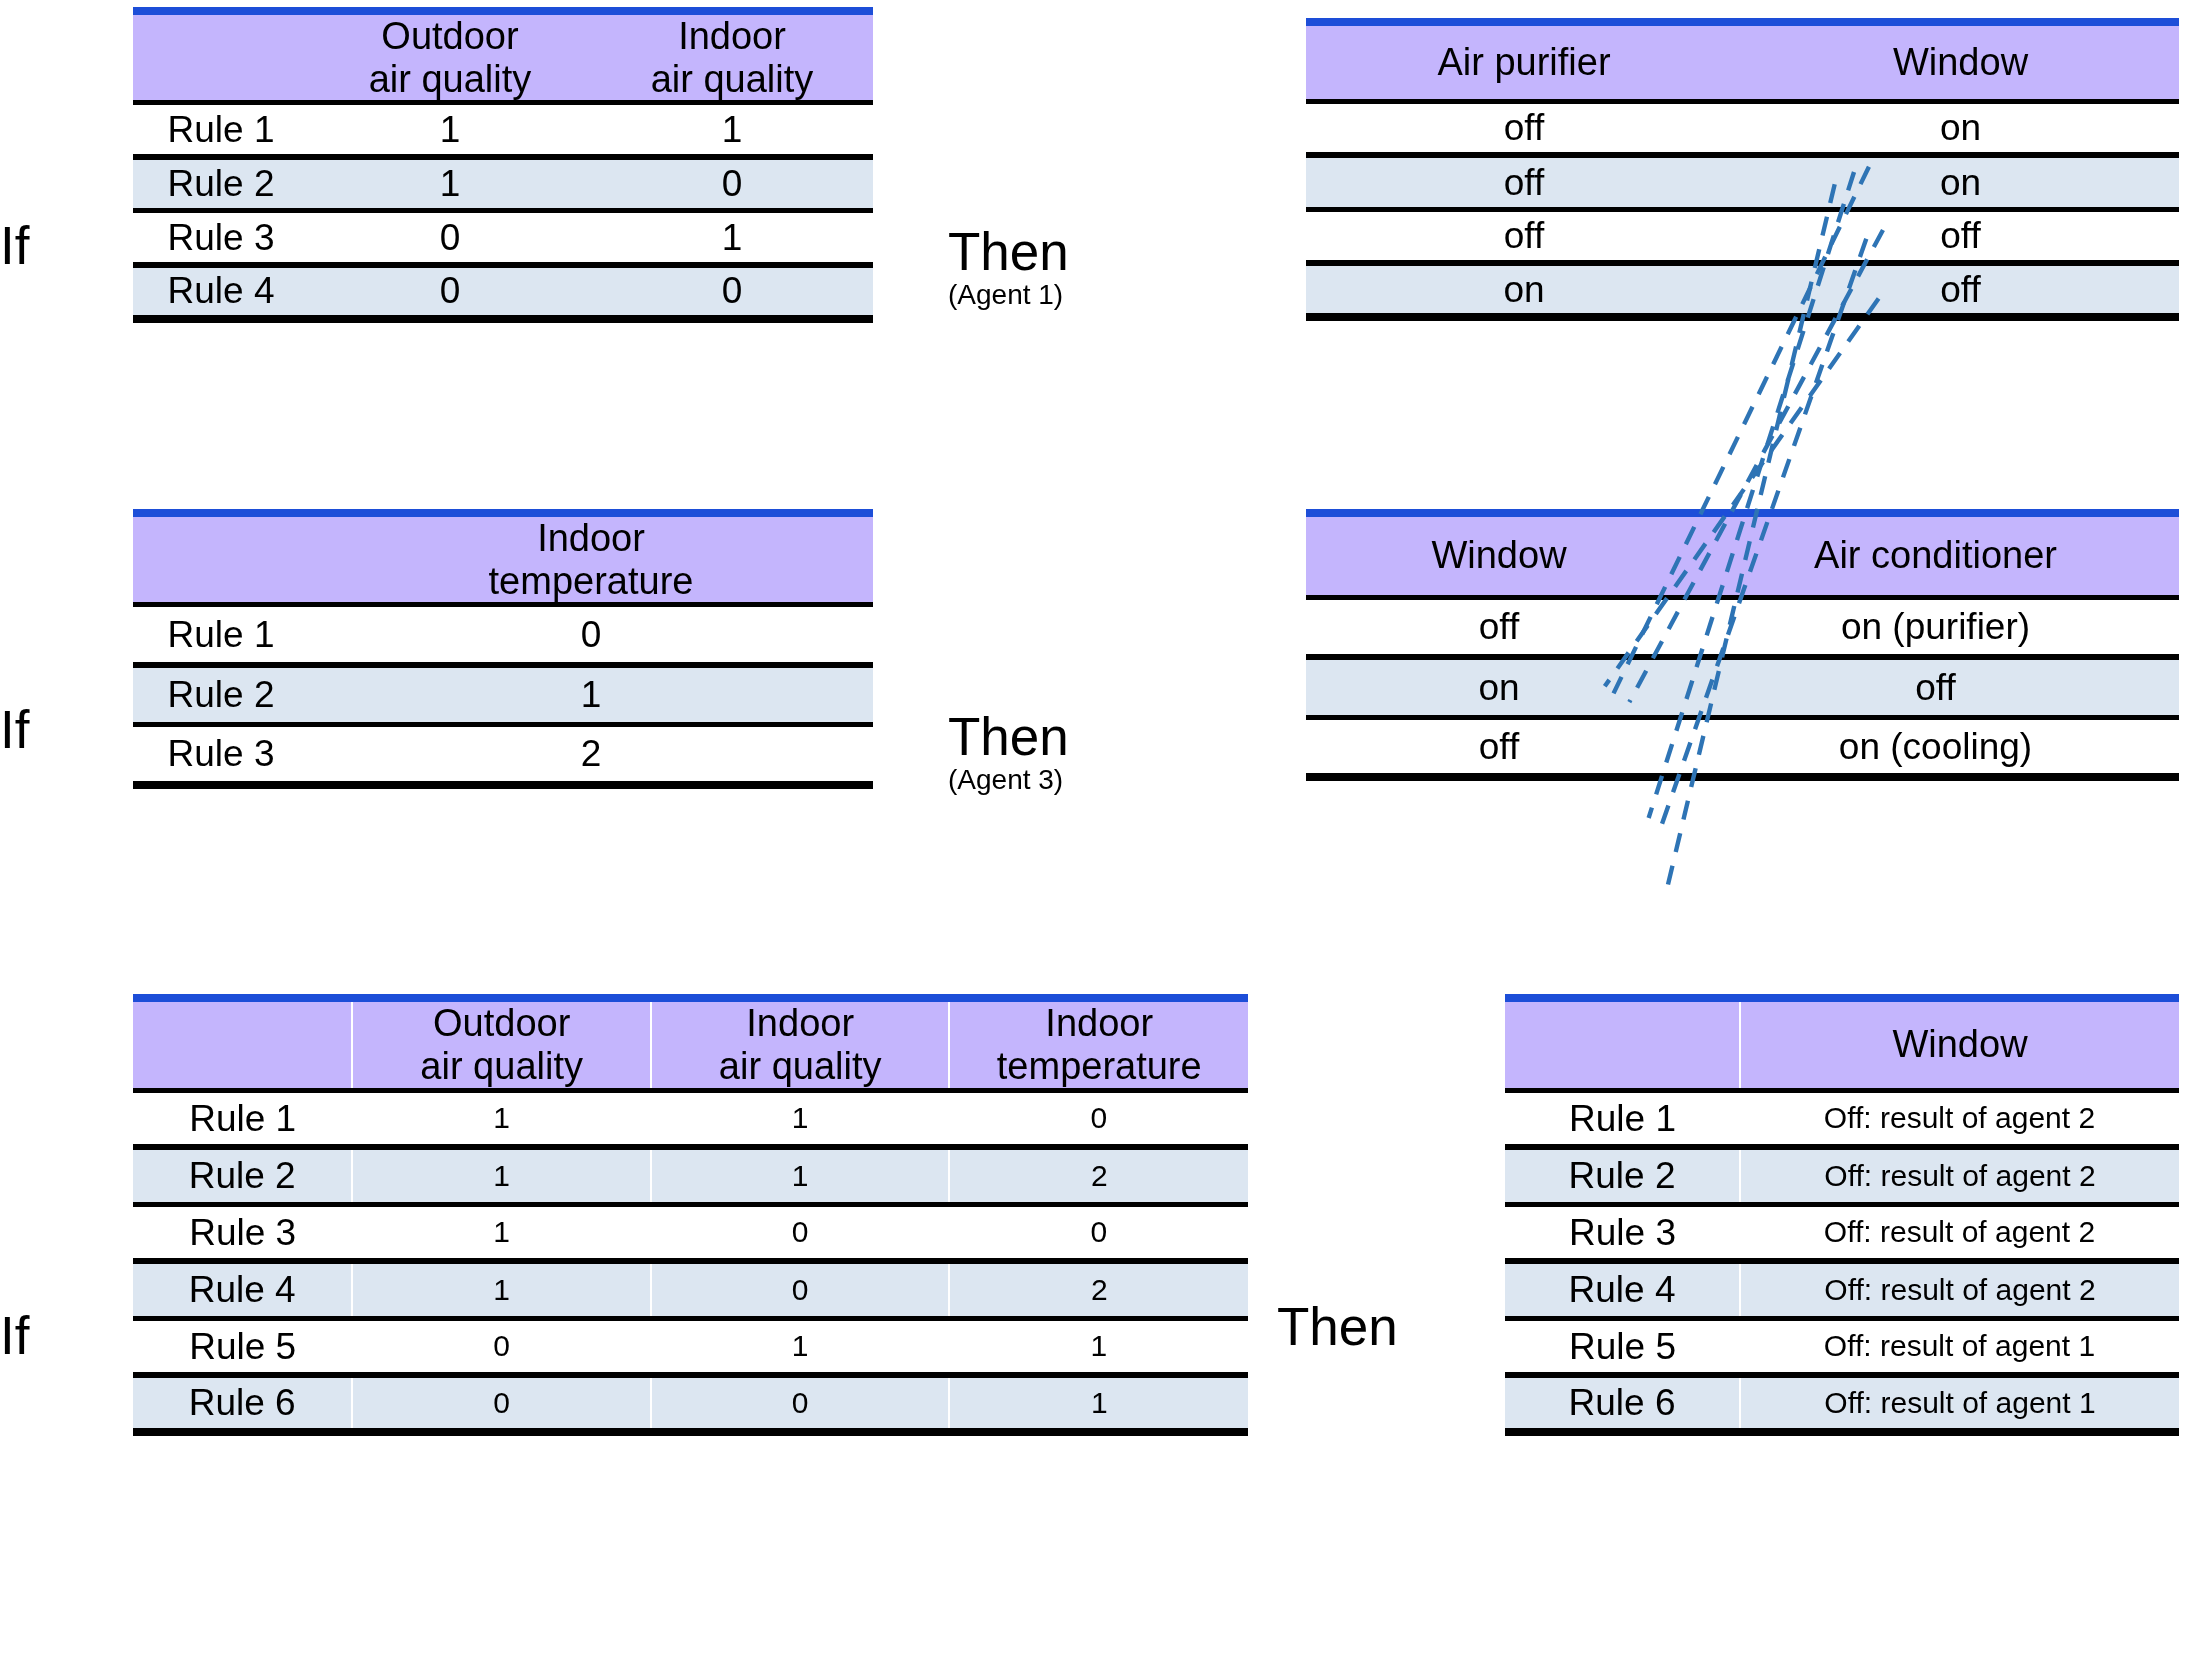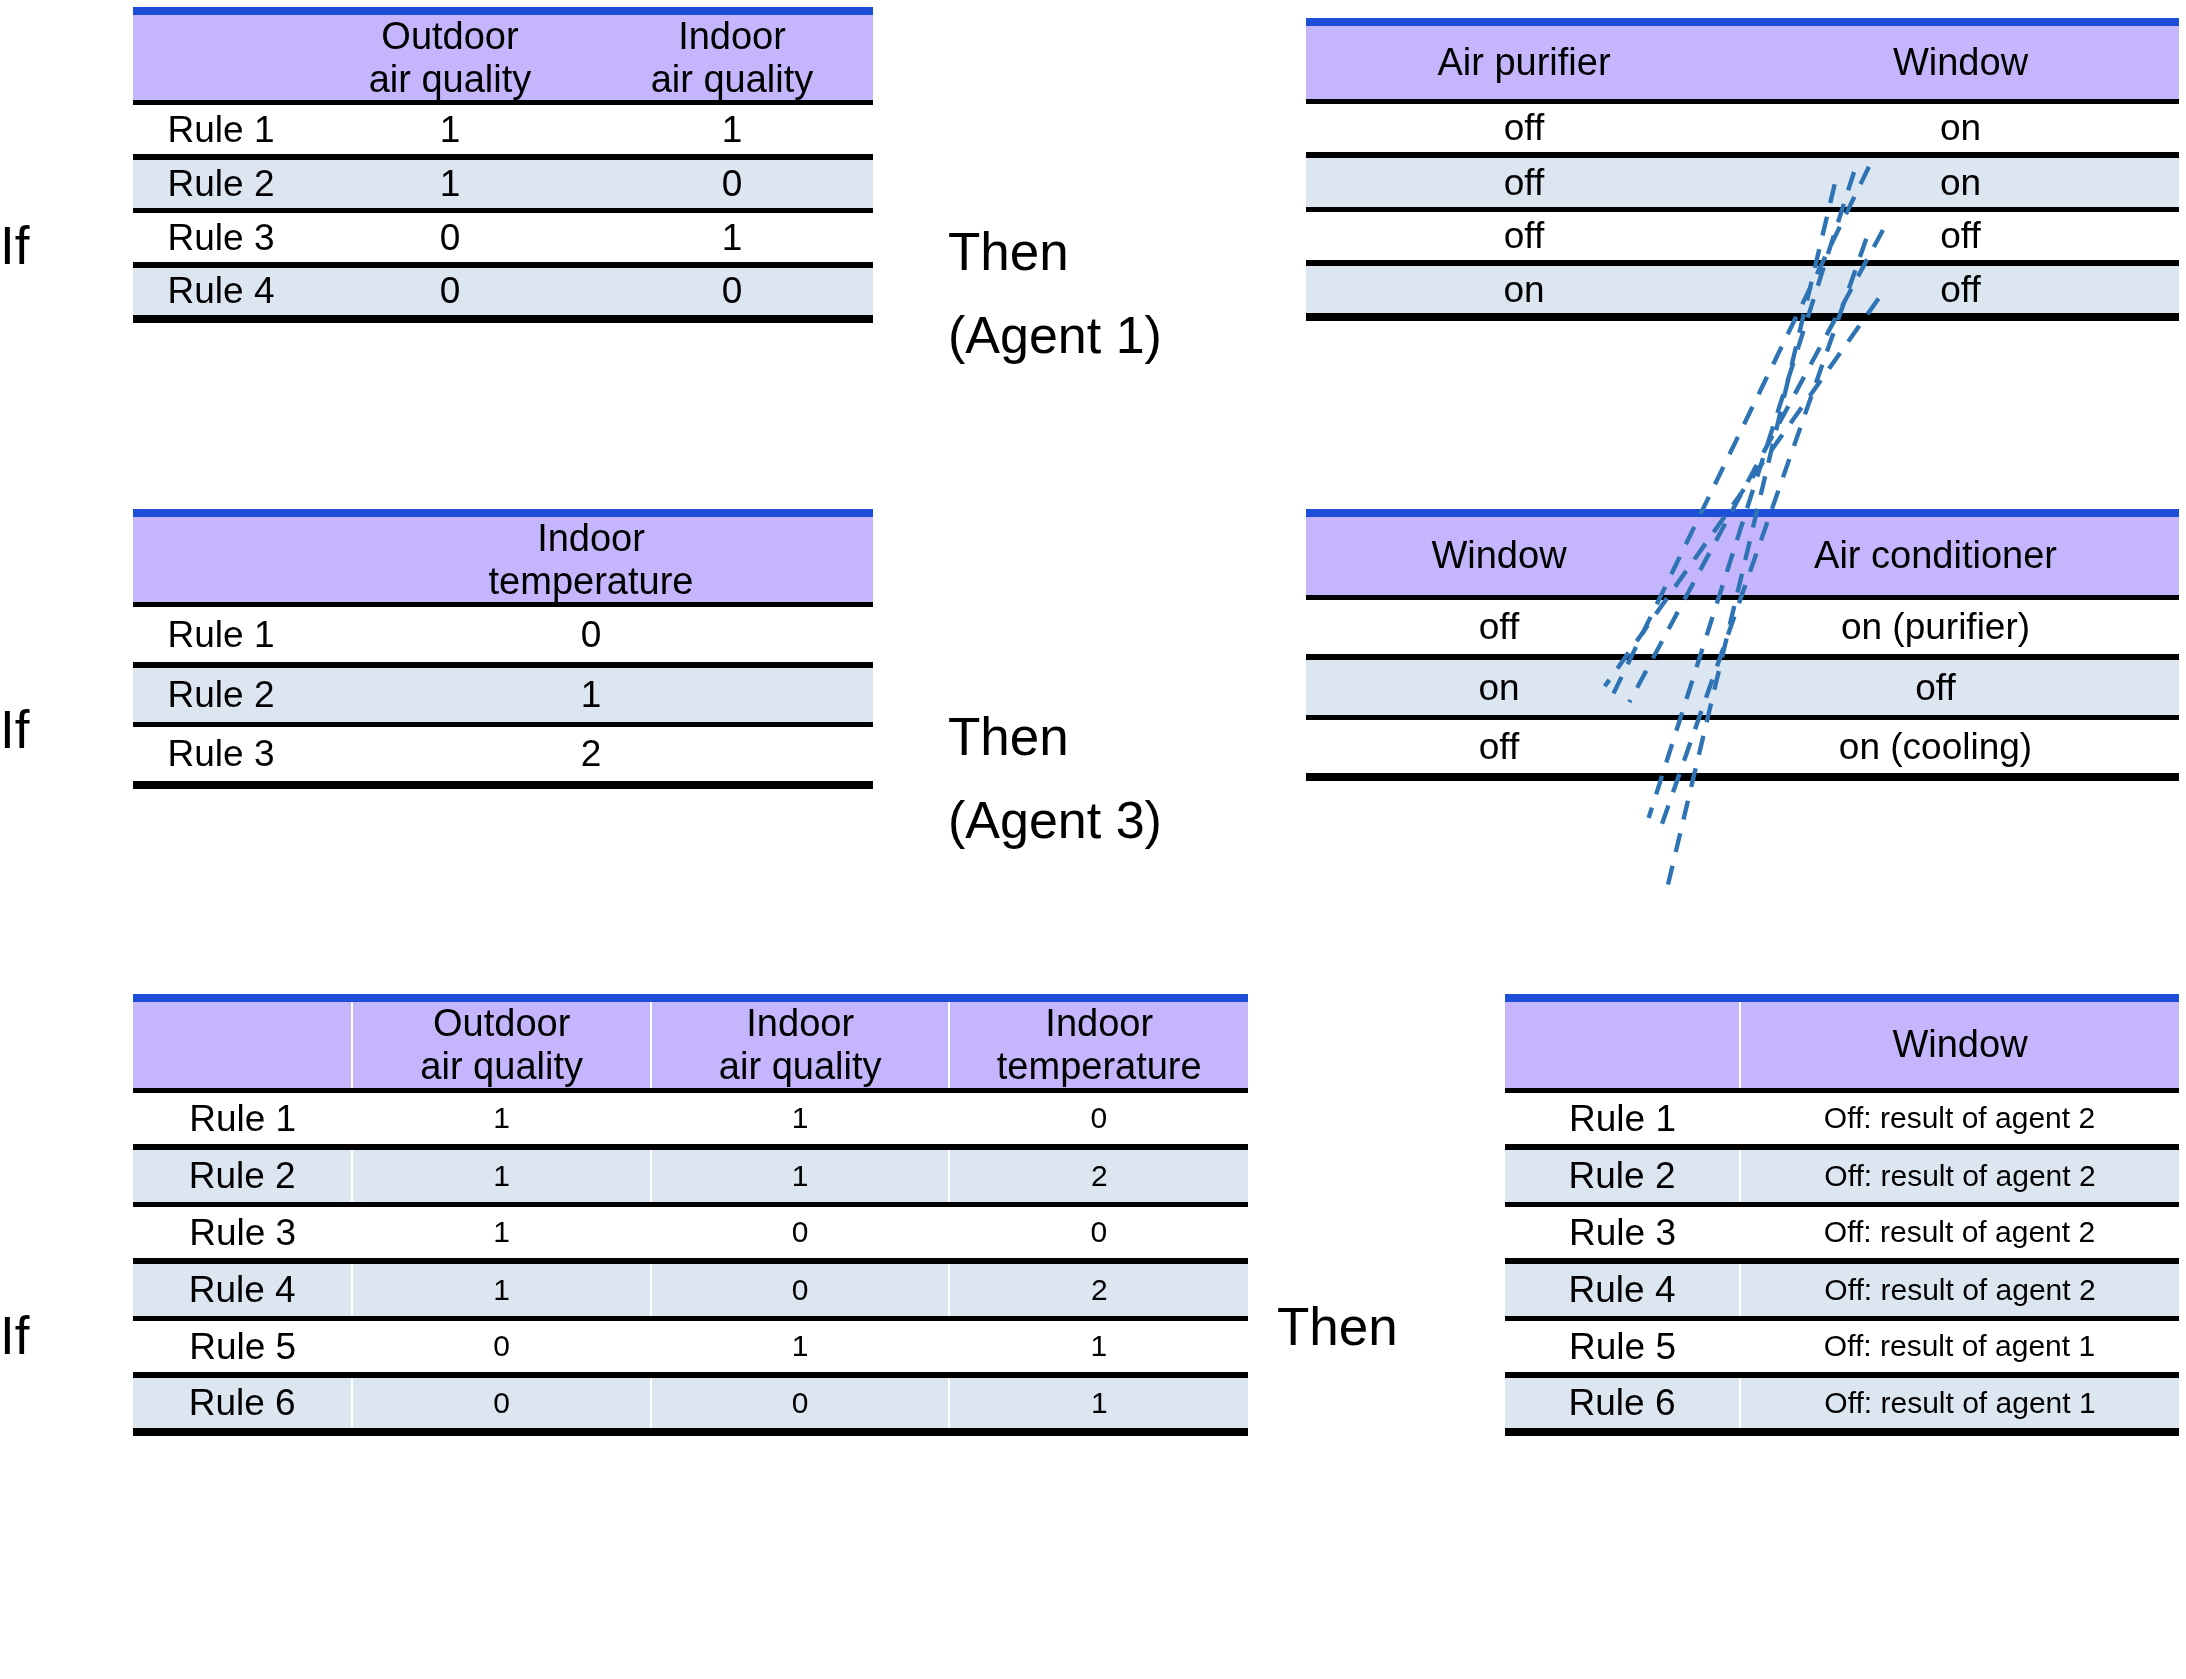--- a/index.html
+++ b/index.html
@@ -49,21 +49,21 @@
   .val { font-size: 37px; }
   .val-sm { font-size: 30px; }
   .txt { font-size: 37px; }
 
   
   .conn {
     position: absolute;
     line-height: 1.05;
   }
   .conn .big { font-size: 53px; display: block; }
-  .conn .small { font-size: 52px; display: block; margin-top: 28px; }
+  .conn .small { font-size: 28px; display: block; }
   .conn.if { font-size: 54px; }
 
   
   #arrows {
     position: absolute;
     left: 0; top: 0;
     width: 2187px; height: 1679px;
     pointer-events: none;
   }
 </style>

